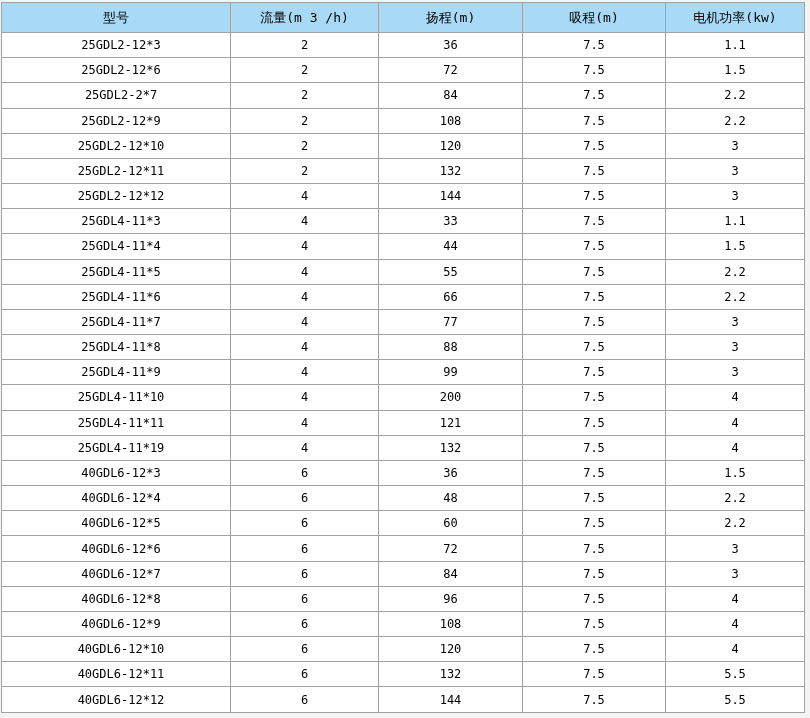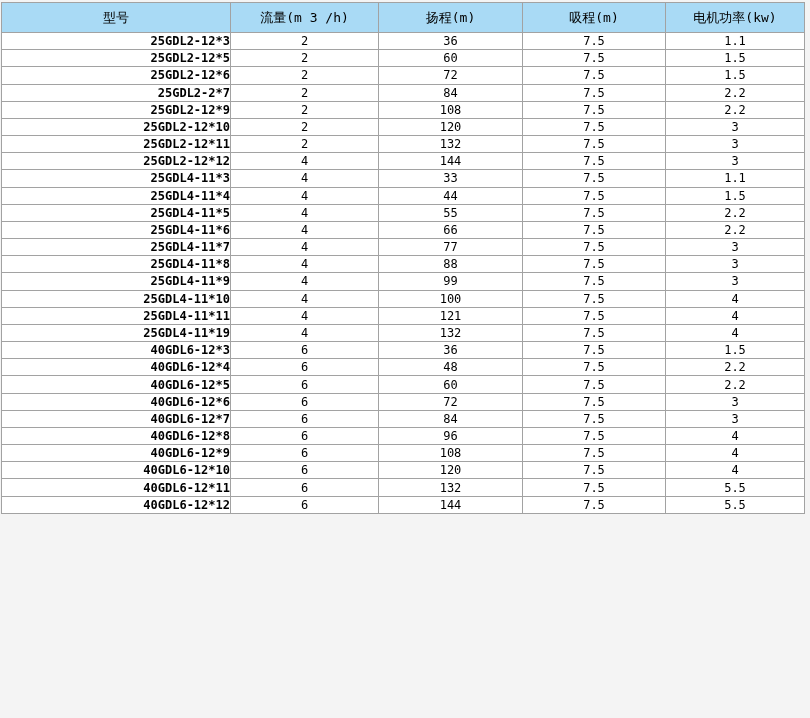--- a/index.html
+++ b/index.html
@@ -8,21 +8,21 @@
     height: 718px;
     position: relative;
     background: #f4f4f4;
     font-family: "DejaVu Sans Mono", "DejaVu Sans", monospace;
   }
   table.spec-table {
     position: absolute;
     left: 1px;
     top: 2px;
     width: 803px;
-    height: 512px;
+    height: 711px;
     border-collapse: collapse;
     table-layout: fixed;
     background: #ffffff;
   }
   .spec-table th, .spec-table td {
     border: 1px solid #a2a2a2;
     padding: 0;
     white-space: nowrap;
     overflow: hidden;
   }
@@ -33,23 +33,22 @@
     font-weight: normal;
     text-align: center;
     color: #000000;
   }
   .spec-table td {
     font-size: 12px;
     text-align: center;
     color: #000000;
   }
   .spec-table td.model-cell {
-    text-align: right;
+    text-align: center;
     padding-left: 10px;
-    font-weight: bold;
   }
 </style>
 </head>
 <body>
 
 <table class="spec-table">
   <colgroup>
     <col style="width:229px">
     <col style="width:148px">
     <col style="width:144px">
@@ -67,83 +66,76 @@
   </thead>
   <tbody>
       <tr>
         <td class="model-cell">25GDL2-12*3</td>
         <td>2</td>
         <td>36</td>
         <td>7.5</td>
         <td>1.1</td>
       </tr>
       <tr>
-        <td class="model-cell">25GDL2-12*5</td>
-        <td>2</td>
-        <td>60</td>
+        <td class="model-cell">25GDL2-12*6</td>
+        <td>2</td>
+        <td>72</td>
         <td>7.5</td>
         <td>1.5</td>
       </tr>
       <tr>
-        <td class="model-cell">25GDL2-12*6</td>
-        <td>2</td>
-        <td>72</td>
+        <td class="model-cell">25GDL2-2*7</td>
+        <td>2</td>
+        <td>84</td>
+        <td>7.5</td>
+        <td>2.2</td>
+      </tr>
+      <tr>
+        <td class="model-cell">25GDL2-12*9</td>
+        <td>2</td>
+        <td>108</td>
+        <td>7.5</td>
+        <td>2.2</td>
+      </tr>
+      <tr>
+        <td class="model-cell">25GDL2-12*10</td>
+        <td>2</td>
+        <td>120</td>
+        <td>7.5</td>
+        <td>3</td>
+      </tr>
+      <tr>
+        <td class="model-cell">25GDL2-12*11</td>
+        <td>2</td>
+        <td>132</td>
+        <td>7.5</td>
+        <td>3</td>
+      </tr>
+      <tr>
+        <td class="model-cell">25GDL2-12*12</td>
+        <td>4</td>
+        <td>144</td>
+        <td>7.5</td>
+        <td>3</td>
+      </tr>
+      <tr>
+        <td class="model-cell">25GDL4-11*3</td>
+        <td>4</td>
+        <td>33</td>
+        <td>7.5</td>
+        <td>1.1</td>
+      </tr>
+      <tr>
+        <td class="model-cell">25GDL4-11*4</td>
+        <td>4</td>
+        <td>44</td>
         <td>7.5</td>
         <td>1.5</td>
       </tr>
       <tr>
-        <td class="model-cell">25GDL2-2*7</td>
-        <td>2</td>
-        <td>84</td>
-        <td>7.5</td>
-        <td>2.2</td>
-      </tr>
-      <tr>
-        <td class="model-cell">25GDL2-12*9</td>
-        <td>2</td>
-        <td>108</td>
-        <td>7.5</td>
-        <td>2.2</td>
-      </tr>
-      <tr>
-        <td class="model-cell">25GDL2-12*10</td>
-        <td>2</td>
-        <td>120</td>
-        <td>7.5</td>
-        <td>3</td>
-      </tr>
-      <tr>
-        <td class="model-cell">25GDL2-12*11</td>
-        <td>2</td>
-        <td>132</td>
-        <td>7.5</td>
-        <td>3</td>
-      </tr>
-      <tr>
-        <td class="model-cell">25GDL2-12*12</td>
-        <td>4</td>
-        <td>144</td>
-        <td>7.5</td>
-        <td>3</td>
-      </tr>
-      <tr>
-        <td class="model-cell">25GDL4-11*3</td>
-        <td>4</td>
-        <td>33</td>
-        <td>7.5</td>
-        <td>1.1</td>
-      </tr>
-      <tr>
-        <td class="model-cell">25GDL4-11*4</td>
-        <td>4</td>
-        <td>44</td>
-        <td>7.5</td>
-        <td>1.5</td>
-      </tr>
-      <tr>
         <td class="model-cell">25GDL4-11*5</td>
         <td>4</td>
         <td>55</td>
         <td>7.5</td>
         <td>2.2</td>
       </tr>
       <tr>
         <td class="model-cell">25GDL4-11*6</td>
         <td>4</td>
         <td>66</td>
@@ -167,21 +159,21 @@
       <tr>
         <td class="model-cell">25GDL4-11*9</td>
         <td>4</td>
         <td>99</td>
         <td>7.5</td>
         <td>3</td>
       </tr>
       <tr>
         <td class="model-cell">25GDL4-11*10</td>
         <td>4</td>
-        <td>100</td>
+        <td>200</td>
         <td>7.5</td>
         <td>4</td>
       </tr>
       <tr>
         <td class="model-cell">25GDL4-11*11</td>
         <td>4</td>
         <td>121</td>
         <td>7.5</td>
         <td>4</td>
       </tr>

